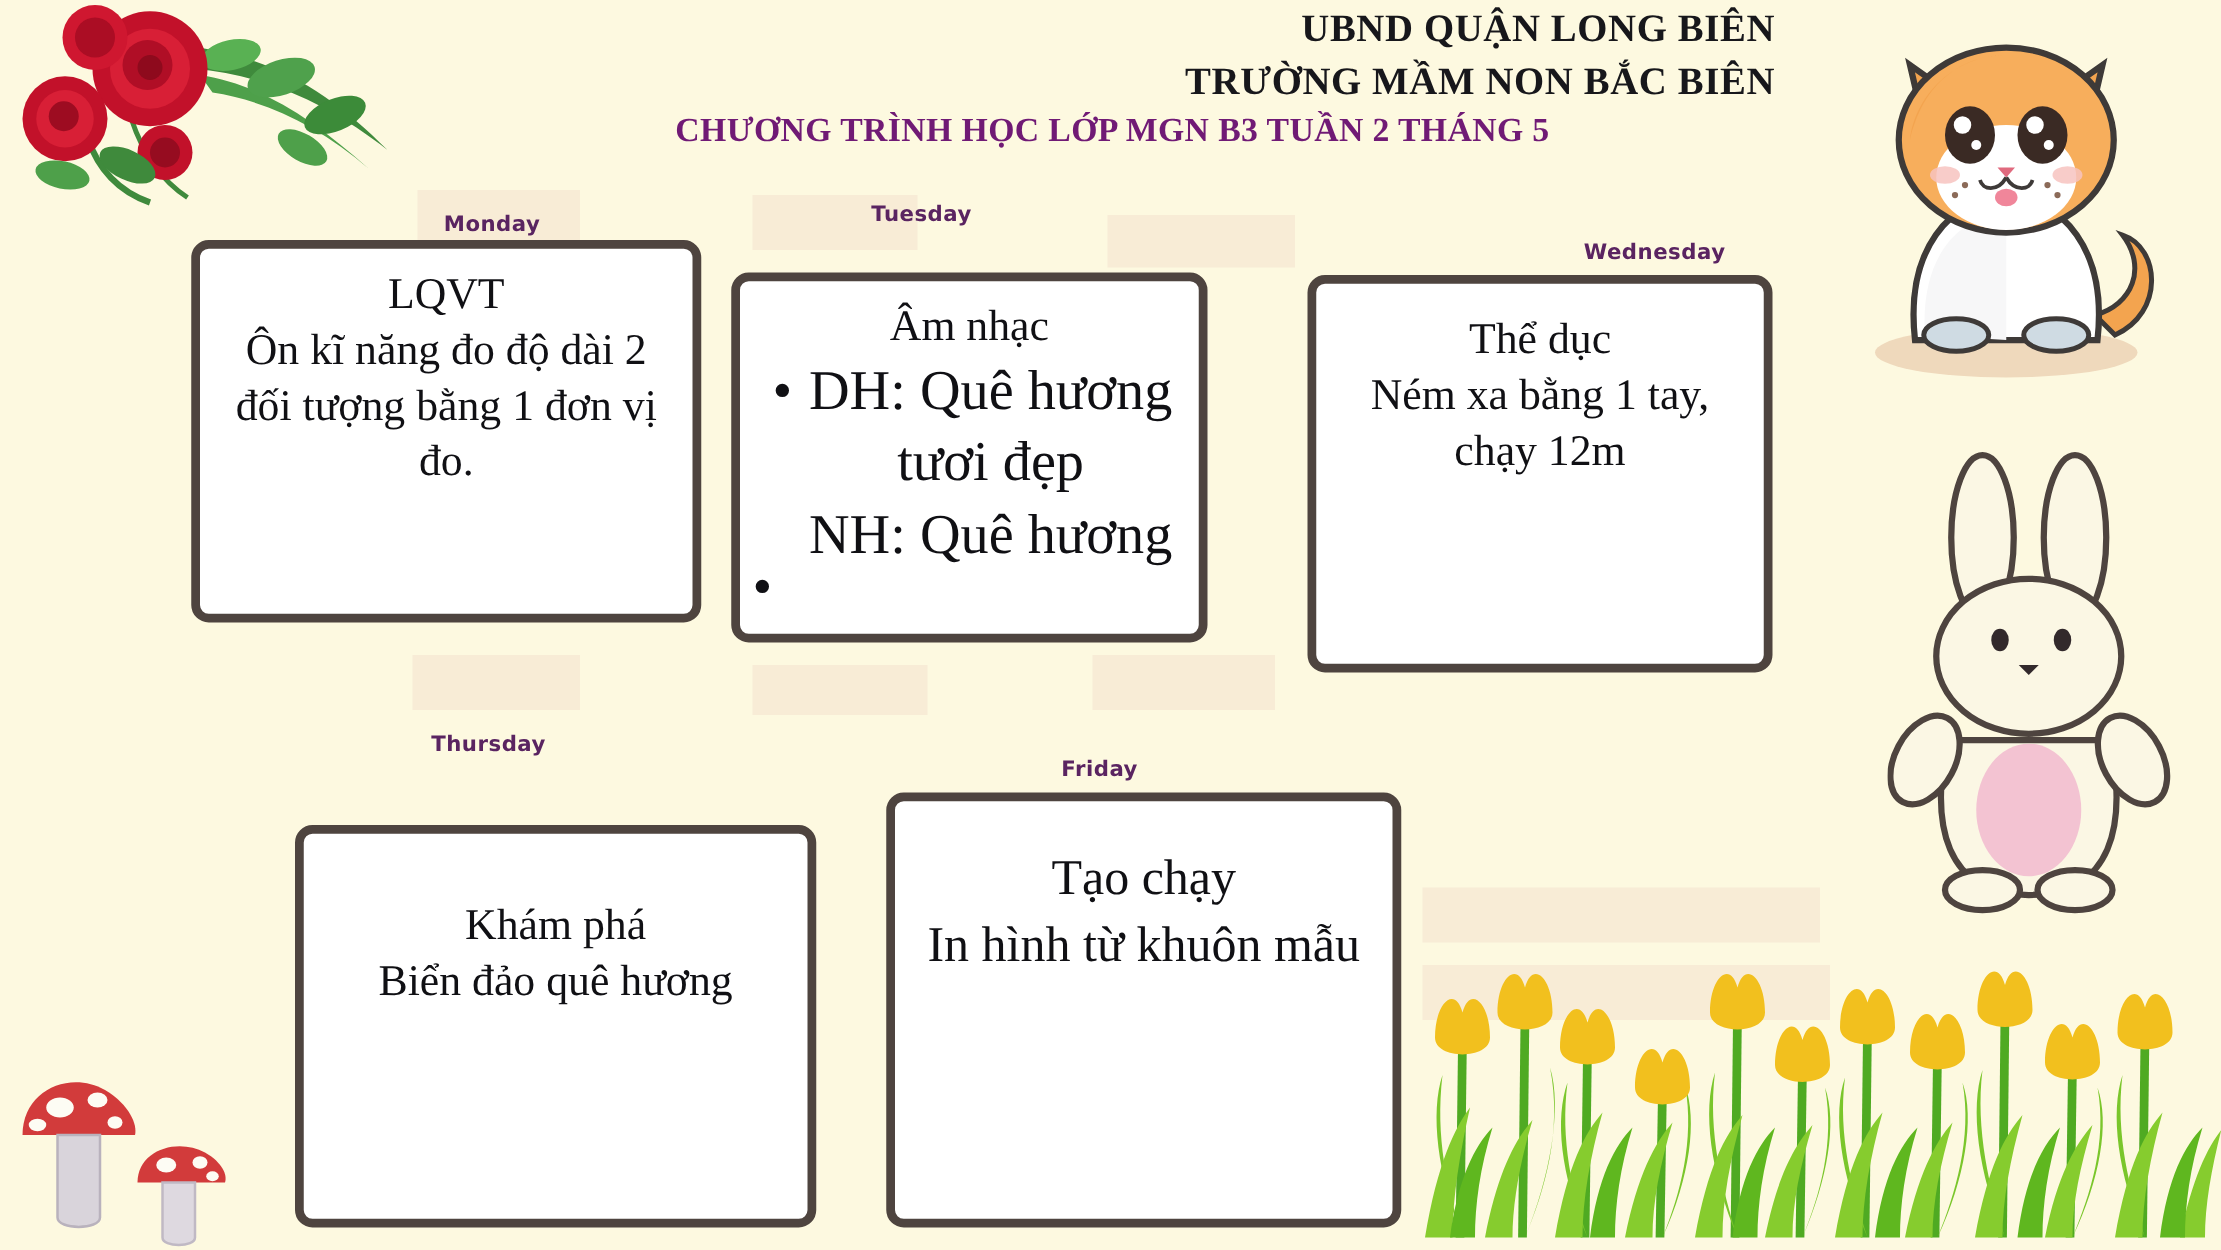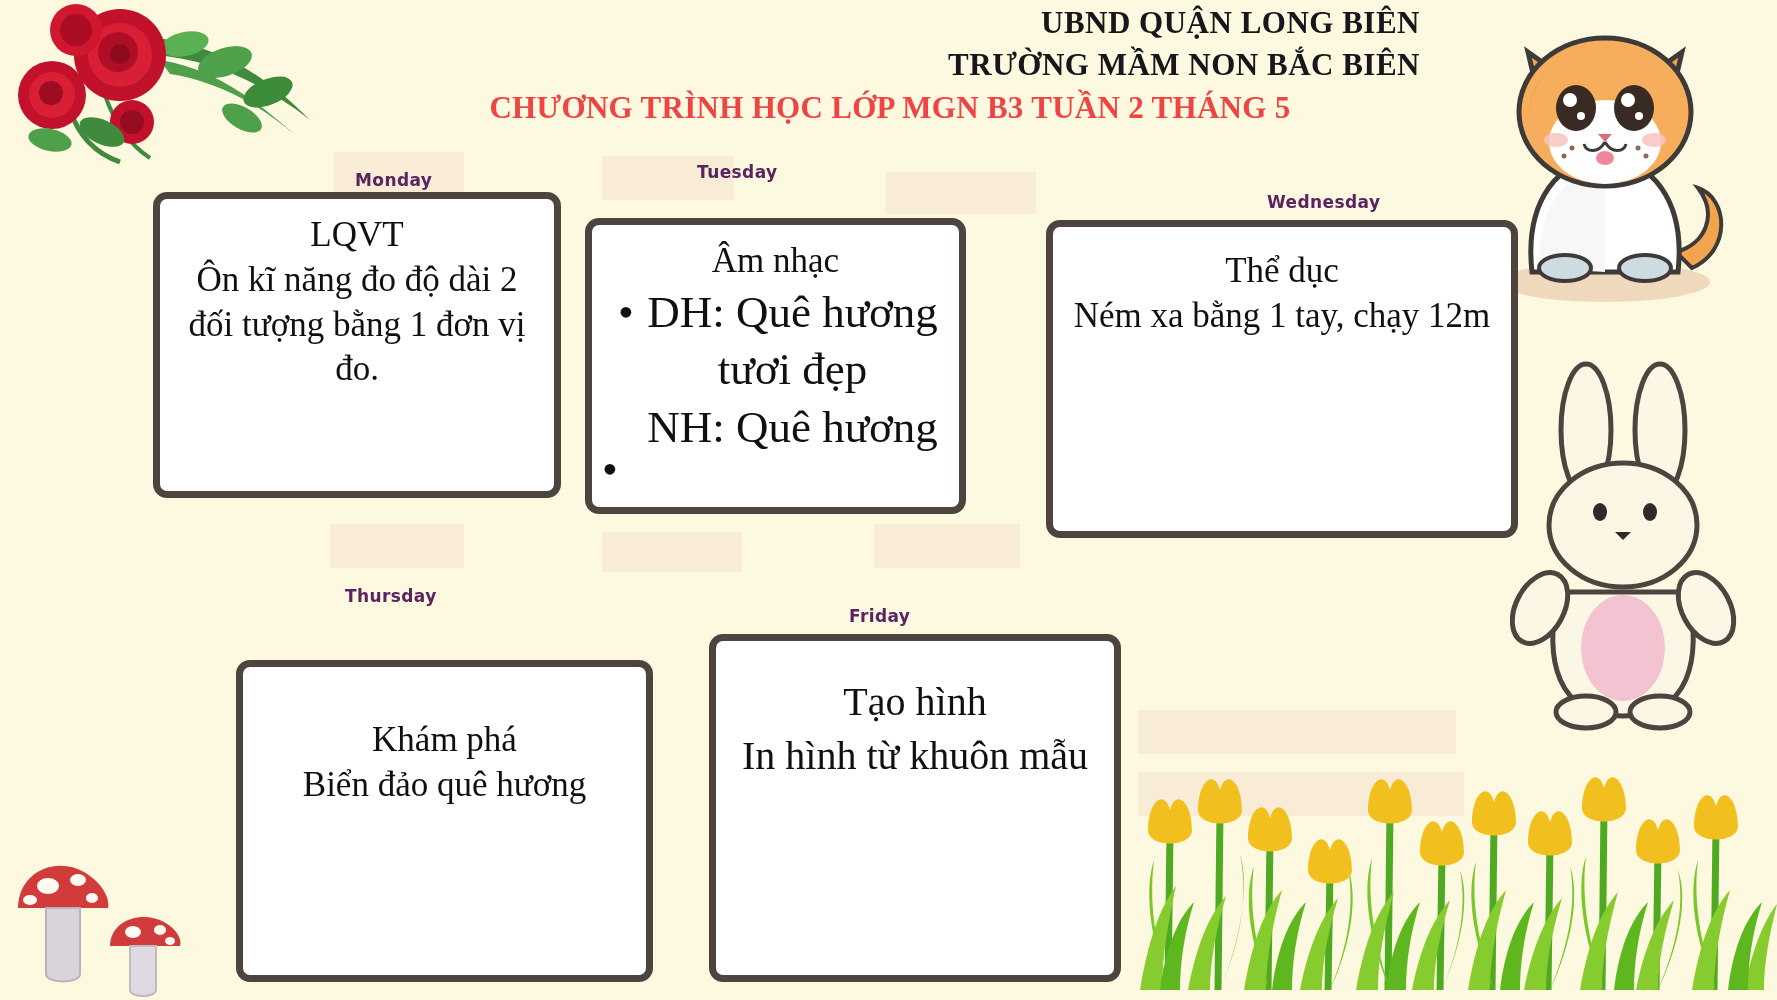--- a/index.html
+++ b/index.html
@@ -36,22 +36,22 @@
     font-weight: bold;
     font-size: 31px;
     color: #17171b;
     letter-spacing: 0.5px;
     line-height: 1.35;
     text-align: right;
   }
   .header .line3 {
     font-family: "Liberation Serif", serif;
     font-weight: bold;
-    font-size: 31px;
-    color: #ef4444;
+    font-size: 27px;
+    color: #701a75;
     line-height: 1.4;
     letter-spacing: 0.3px;
   }
 
   
   .day-label {
     position: absolute;
     font-family: "DejaVu Sans", sans-serif;
     font-weight: bold;
     font-size: 17px;
@@ -166,37 +166,37 @@
   <div class="card" style="left:585px;top:218px;width:381px;height:296px;padding:14px 6px;">
     <div class="card-inner">
       <span class="card-title">Âm nhạc</span>
       <ul class="bullets">
         <li class="b1">DH: Quê hương tươi đẹp</li>
         <li class="b2">NH: Quê hương</li>
       </ul>
     </div>
   </div>
 
-  <div class="card" style="left:1046px;top:220px;width:472px;height:318px;padding:22px 14px;">
+  <div class="card" style="left:1046px;top:220px;width:372px;height:318px;padding:22px 14px;">
     <div class="card-inner">
       <span class="card-title">Thể dục</span>
       <span class="card-body">Ném xa bằng 1 tay, chạy 12m</span>
     </div>
   </div>
 
   <div class="card" style="left:236px;top:660px;width:417px;height:322px;padding:51px 14px;">
     <div class="card-inner">
       <span class="card-title">Khám phá</span>
       <span class="card-body">Biển đảo quê hương</span>
     </div>
   </div>
 
   <div class="card" style="left:709px;top:634px;width:412px;height:348px;padding:34px 14px;">
     <div class="card-inner" style="line-height:1.35;">
-      <span class="card-title" style="font-size:40px;">Tạo hình</span>
+      <span class="card-title" style="font-size:40px;">Tạo chạy</span>
       <span class="card-body" style="font-size:40px;">In hình từ khuôn mẫu</span>
     </div>
   </div>
 
   <div class="deco" style="left:10px;top:0px;width:350px;height:175px;">
     <svg width="350" height="175" viewBox="0 0 350 175">
       <g>
         <path d="M120 35 C200 40 250 70 300 120 C255 85 205 60 145 55 Z" fill="#3f8a3c"></path>
         <path d="M150 60 C200 68 240 95 285 135 C245 100 200 80 160 74 Z" fill="#4ea04a"></path>
         <ellipse cx="215" cy="62" rx="28" ry="14" fill="#4fa14c" transform="rotate(-18 215 62)"></ellipse>

